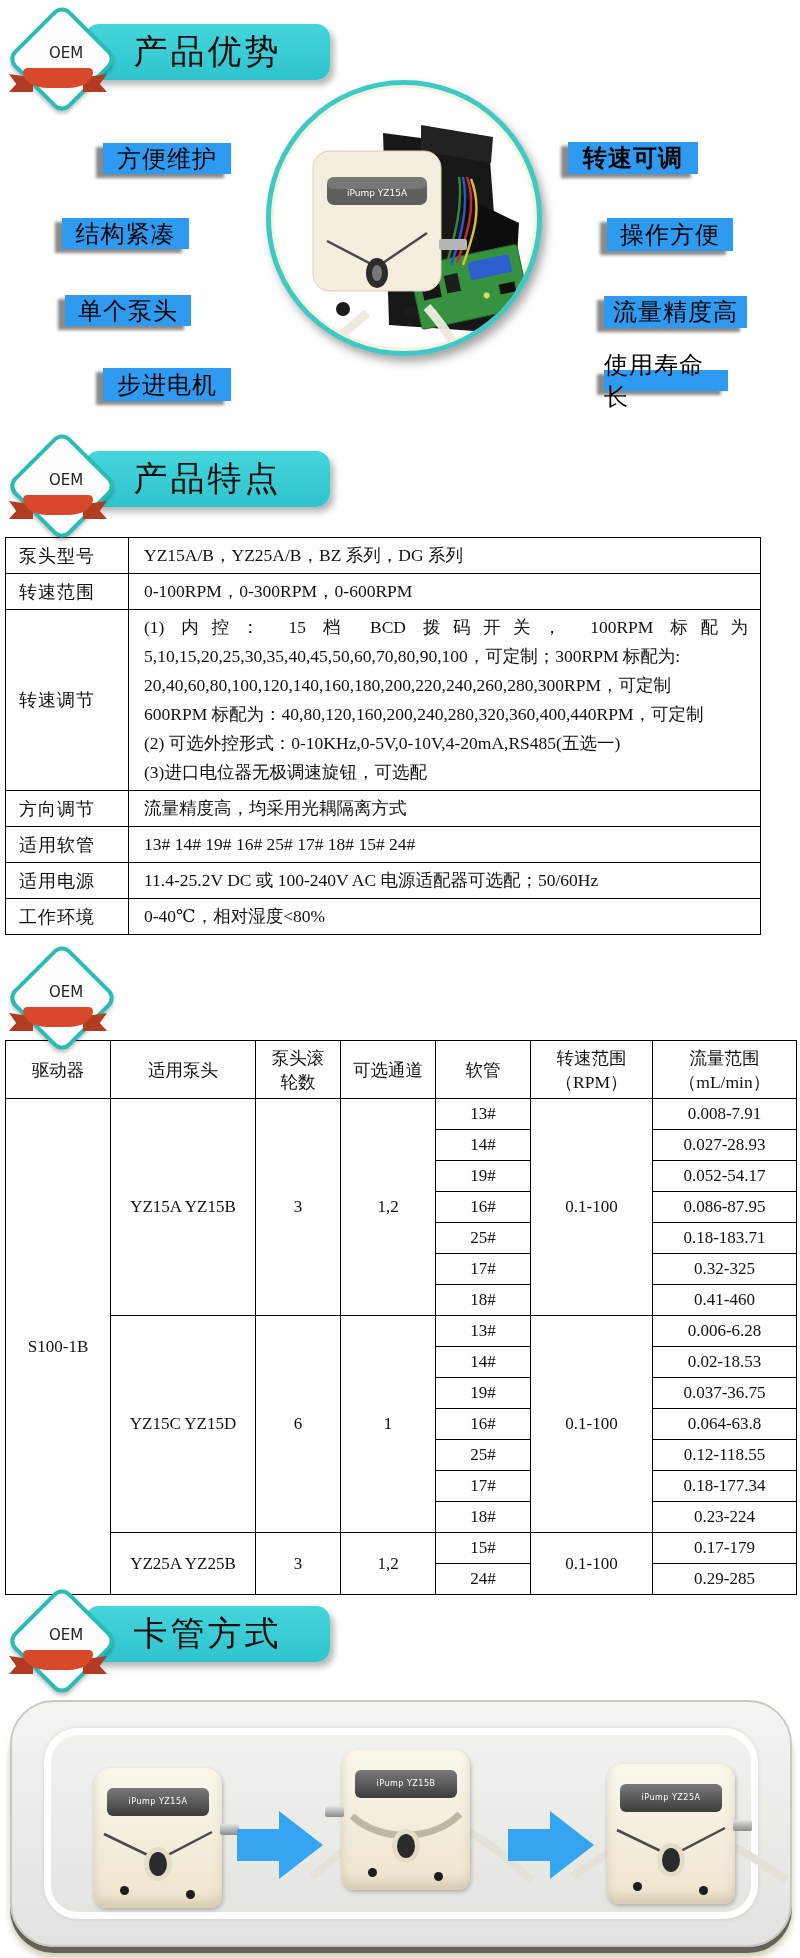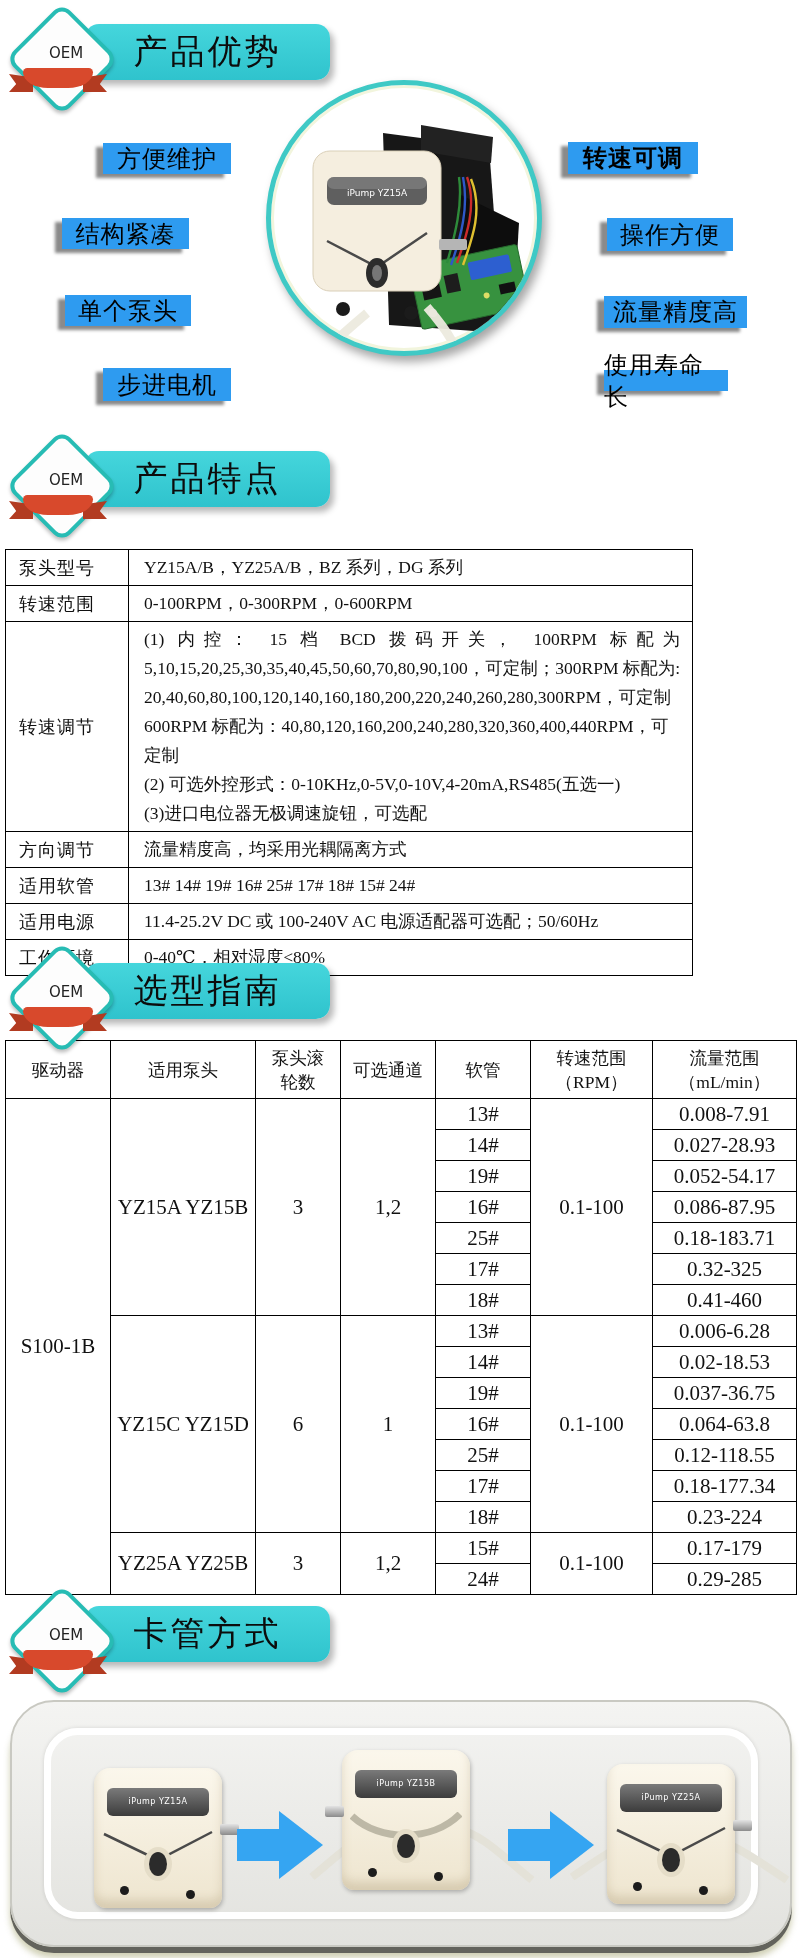--- a/index.html
+++ b/index.html
@@ -37,33 +37,33 @@
   .f1{left:103px;top:143px;width:128px;height:31px;}
   .f2{left:62px; top:218px;width:127px;height:31px;}
   .f3{left:65px; top:295px;width:126px;height:31px;}
   .f4{left:103px;top:368px;width:128px;height:33px;}
   .f5{left:568px;top:142px;width:130px;height:32px;font-weight:bold;}
   .f6{left:607px;top:218px;width:126px;height:33px;}
   .f7{left:604px;top:296px;width:143px;height:32px;}
   .f8{left:604px;top:370px;width:124px;height:21px;}
 
   
-  .spec{position:absolute;left:5px;top:537px;width:688px;border-collapse:collapse;
-      font-family:"Liberation Serif","DejaVu Serif",serif;margin-top:12px;}
+  .spec{position:absolute;left:5px;top:537px;width:756px;border-collapse:collapse;
+      font-family:"Liberation Serif","DejaVu Serif",serif;}
   .spec td{border:1.5px solid #000;vertical-align:middle;}
   .spec .spec-label{width:105px;font-size:18px;padding:3px 4px 3px 13px;letter-spacing:1px;}
   .spec .spec-value{font-size:17.5px;padding:3px 8px 3px 15px;line-height:27px;}
   .spec .spec-value div{line-height:29px;}
   .spec .jline{text-align:justify;text-align-last:justify;padding-right:4px;}
 
   
   .sel{position:absolute;left:5px;top:1040px;width:791px;border-collapse:collapse;
       font-family:"Liberation Serif","DejaVu Serif",serif;table-layout:fixed;}
   .sel td,.sel th{border:1.5px solid #000;text-align:center;vertical-align:middle;
-      font-weight:normal;font-size:21px;}
+      font-weight:normal;font-size:17px;}
   .sel th{height:55px;white-space:pre-line;line-height:24px;font-size:17.5px;}
   .sel td{height:28px;}
 
   
   .panel{position:absolute;left:10px;top:1700px;width:778px;height:243px;
       background:linear-gradient(#f4f4f2,#e2e2de);border:2px solid #c9c9c2;border-radius:44px;
       box-shadow:0 6px 0 #63635c,0 11px 6px rgba(150,150,90,.45);}
   .panel-inner{position:absolute;left:32px;top:26px;right:32px;bottom:26px;
       border:7px solid #fff;border-radius:34px;box-shadow:0 0 4px rgba(0,0,0,.12);}
   .mini{position:absolute;width:128px;height:140px;}
@@ -216,23 +216,20 @@
         <tr>
           <td class="spec-label">工作环境</td>
           <td class="spec-value">
             <div>0-40℃，相对湿度&lt;80%</div>
           </td>
         </tr>
       </tbody>
     </table>
 
   <div class="sh" style="top:945px">
-    <div class="banner">
-      <span>选型指南</span>
-    </div>
     <div class="diamond">
       <div class="dshape"></div>
       <div class="ribbon">
         <div class="rib-l"></div>
           <div class="rib-r"></div>
           <div class="rib-mid"></div>
       </div>
       <div class="oem">OEM</div>
     </div>
   </div>

